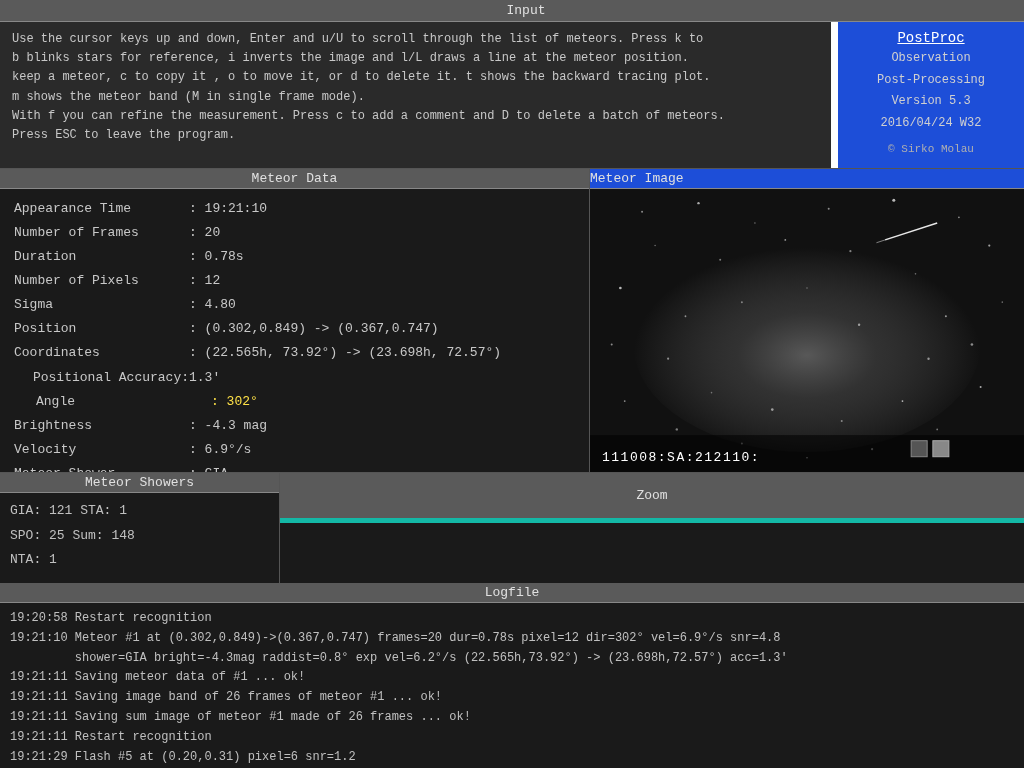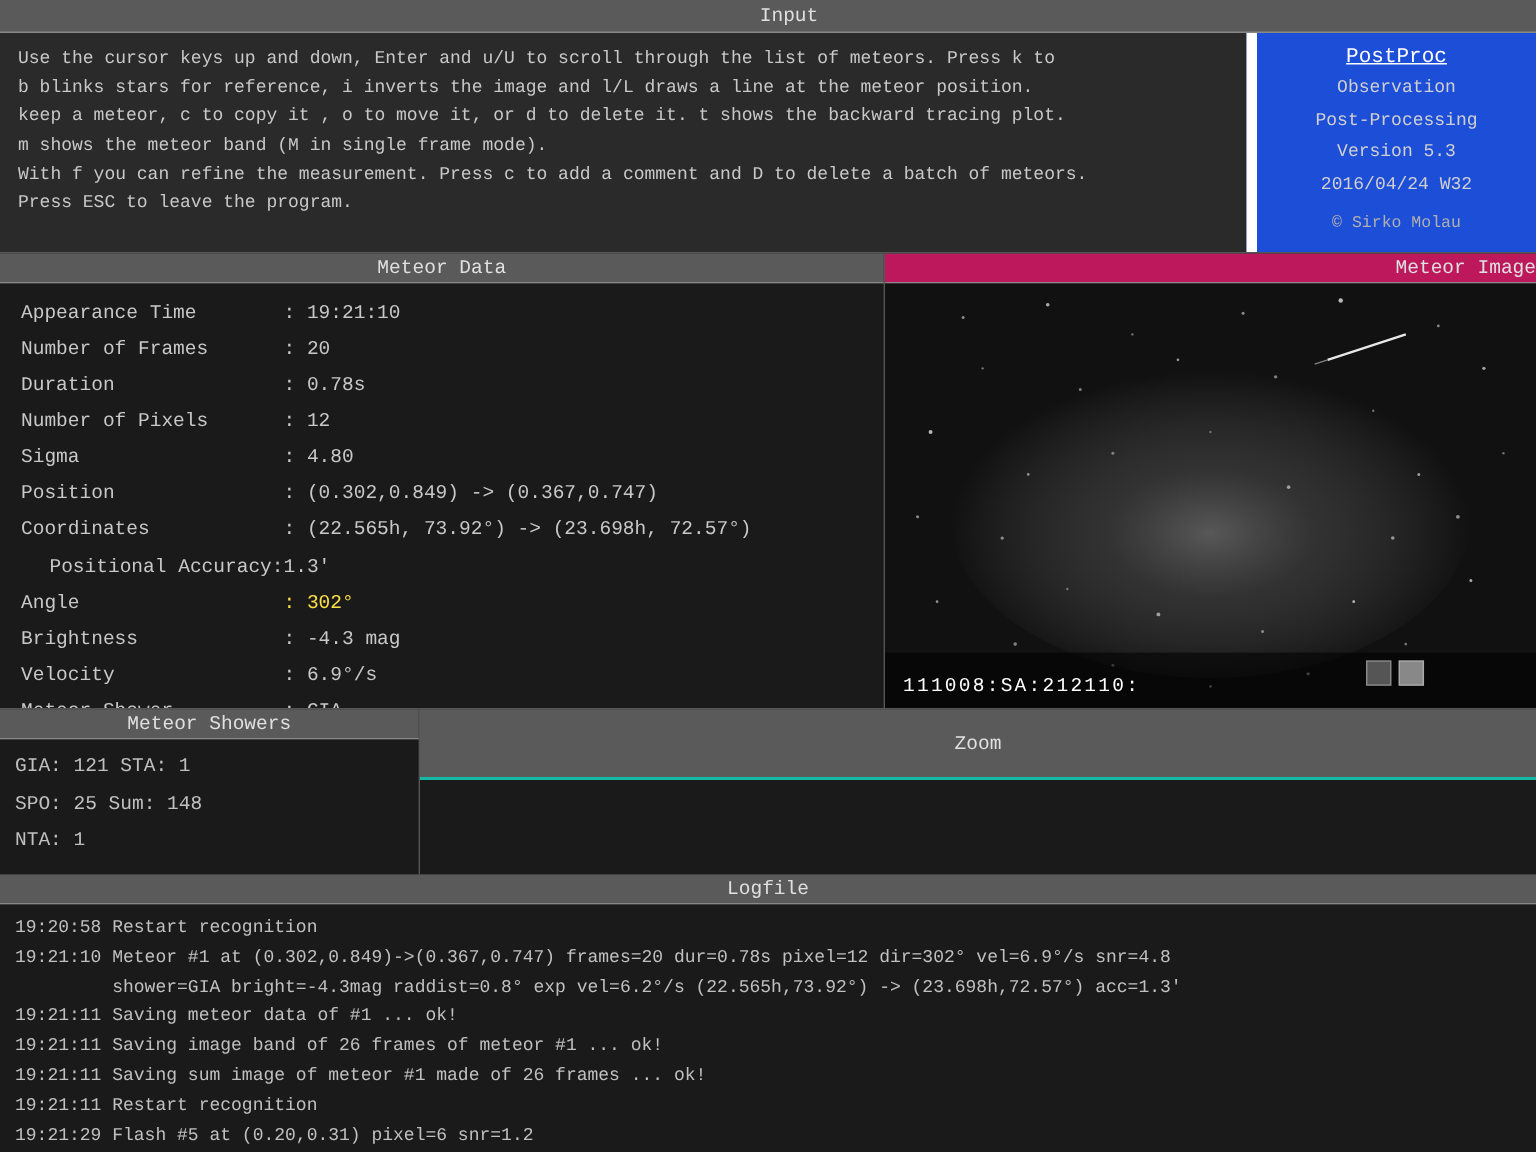--- a/index.html
+++ b/index.html
@@ -80,22 +80,22 @@
       padding: 2px 0;
       border-bottom: 1px solid #888;
       color: #e0e0e0;
     }
     #meteor-image-block {
       flex: 1;
       display: flex;
       flex-direction: column;
     }
     #image-section-header {
-      background: #be185d;
-      text-align: right;
+      background: #1d4ed8;
+      text-align: left;
       padding: 2px 0;
       border-bottom: 1px solid #888;
       color: #e0e0e0;
     }
     #image-display {
       flex: 1;
       background: #111;
       position: relative;
       overflow: hidden;
     }
@@ -128,21 +128,21 @@
     }
     #zoom-block {
       flex: 1;
       display: flex;
       flex-direction: column;
     }
     #zoom-header {
       background: #5a5a5a;
       text-align: center;
       padding: 15px 0;
-      border-bottom: 2px solid #14b8a6;
+      border-bottom: 5px solid #14b8a6;
       color: #e0e0e0;
     }
     #zoom-display {
       background: #1a1a1a;
       flex: 1;
     }
 
     #logfile-row {
       height: 185px;
       display: flex;
@@ -230,21 +230,21 @@
                 <span style="color: rgb(200, 200, 200);">: (0.302,0.849) -&gt; (0.367,0.747)</span>
               </div>
               <div class="data-row" style="display: flex; line-height: 1.85; font-size: 13px; color: rgb(200, 200, 200);">
                 <span style="width: 175px; color: rgb(200, 200, 200);">Coordinates</span>
                 <span style="color: rgb(200, 200, 200);">: (22.565h, 73.92°) -&gt; (23.698h, 72.57°)</span>
               </div>
               <div class="data-row" style="display: flex; line-height: 1.85; font-size: 13px; color: rgb(200, 200, 200); text-align: right;">
                 <span style="width: 175px; color: rgb(200, 200, 200);">Positional Accuracy:</span>
                 <span style="color: rgb(200, 200, 200);">1.3'</span>
               </div>
-              <div class="data-row" style="display: flex; line-height: 1.85; font-size: 13px; color: rgb(200, 200, 200);">
+              <div class="data-row" style="display: flex; line-height: 1.85; font-size: 13px; color: rgb(200, 200, 200); margin-left: 22px;">
                 <span style="width: 175px; color: rgb(200, 200, 200);">Angle</span>
                 <span style="color: #fde047;">: 302°</span>
               </div>
               <div class="data-row" style="display: flex; line-height: 1.85; font-size: 13px; color: rgb(200, 200, 200);">
                 <span style="width: 175px; color: rgb(200, 200, 200);">Brightness</span>
                 <span style="color: rgb(200, 200, 200);">: -4.3 mag</span>
               </div>
               <div class="data-row" style="display: flex; line-height: 1.85; font-size: 13px; color: rgb(200, 200, 200);">
                 <span style="width: 175px; color: rgb(200, 200, 200);">Velocity</span>
                 <span style="color: rgb(200, 200, 200);">: 6.9°/s</span>

